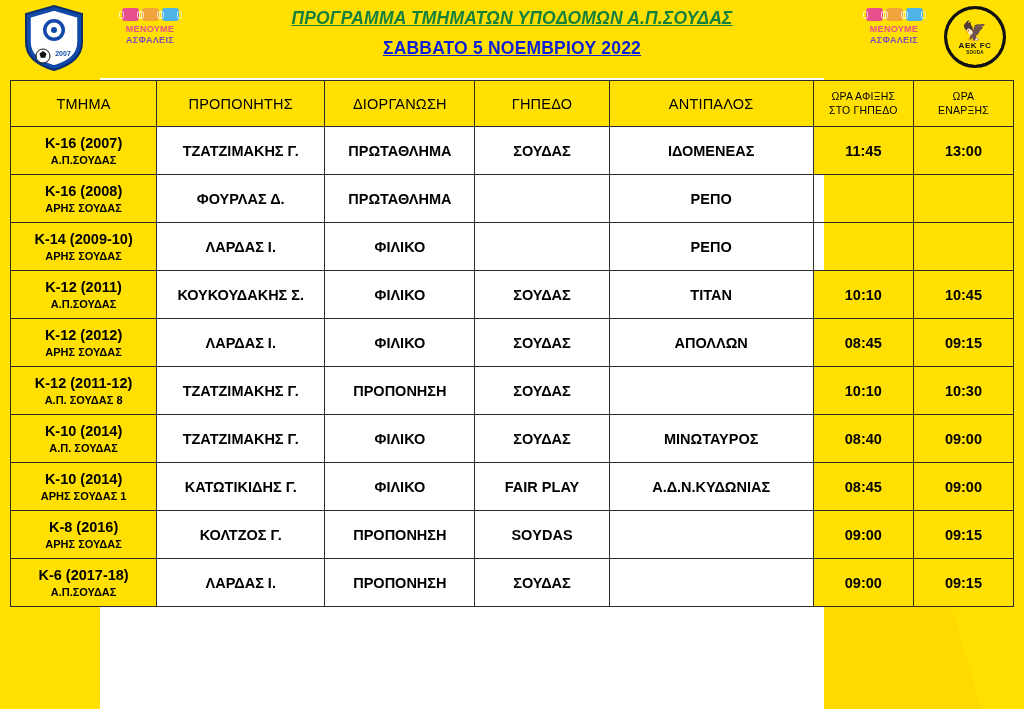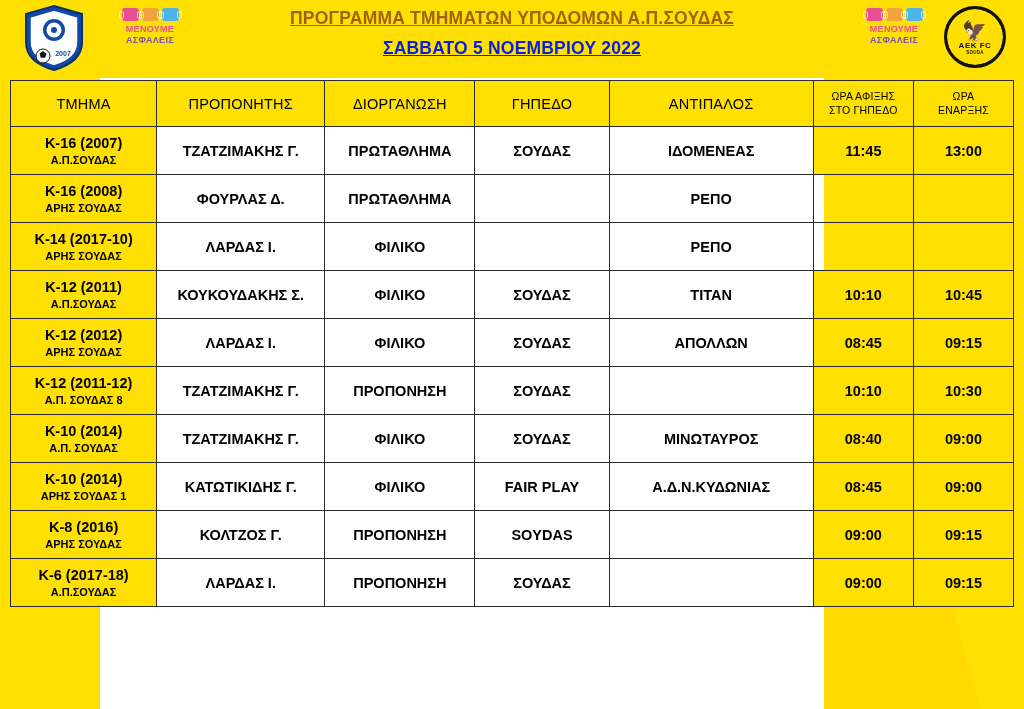--- a/index.html
+++ b/index.html
@@ -125,24 +125,25 @@
 
   .title-block {
     position: absolute;
     left: 200px; top: 8px;
     width: 624px;
     text-align: center;
   }
   .title-main {
     font-size: 17.5px;
     font-weight: bold;
-    color: #a16207;
+    color: #15803d;
     text-decoration: underline;
     letter-spacing: .2px;
     white-space: nowrap;
+    font-style: italic;
   }
   .title-sub {
     margin-top: 9px;
     font-size: 17.5px;
     font-weight: bold;
     color: #0a1fd8;
     text-decoration: underline;
     letter-spacing: .2px;
     white-space: nowrap;
   }
@@ -353,21 +354,21 @@
           <td>ΦΟΥΡΛΑΣ Δ.</td>
           <td>ΠΡΩΤΑΘΛΗΜΑ</td>
           <td></td>
           <td>ΡΕΠΟ</td>
           <td class="col-time empty"></td>
           <td class="col-time empty"></td>
         </tr>
 
         <tr>
           <td class="col-team">
-            <span class="t1">Κ-14 (2017-10)</span>
+            <span class="t1">Κ-14 (2009-10)</span>
             <span class="t2">ΑΡΗΣ ΣΟΥΔΑΣ</span>
           </td>
           <td>ΛΑΡΔΑΣ Ι.</td>
           <td>ΦΙΛΙΚΟ</td>
           <td></td>
           <td>ΡΕΠΟ</td>
           <td class="col-time empty"></td>
           <td class="col-time empty"></td>
         </tr>
 

